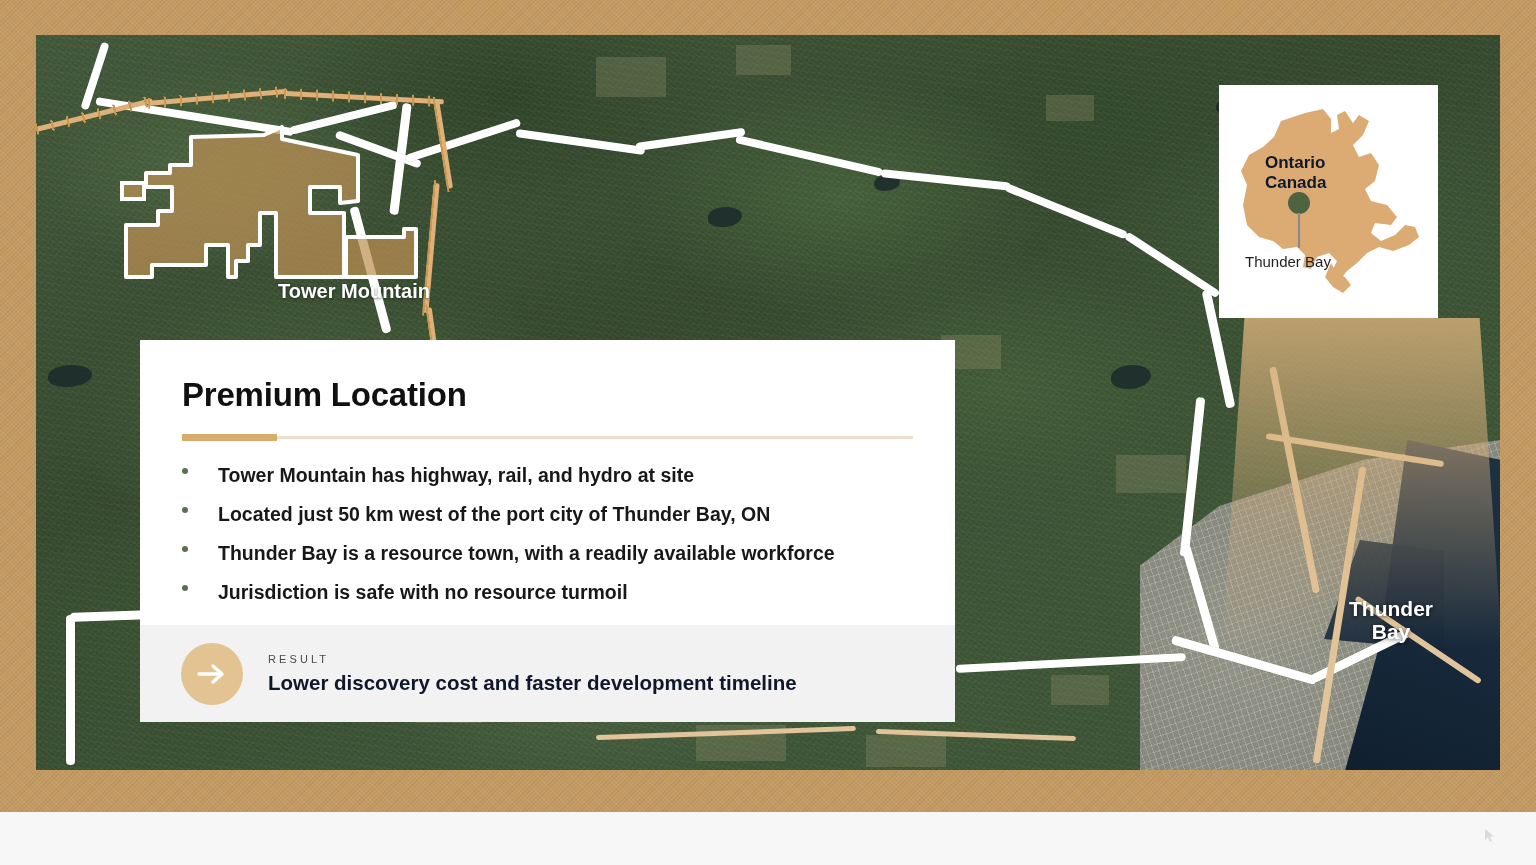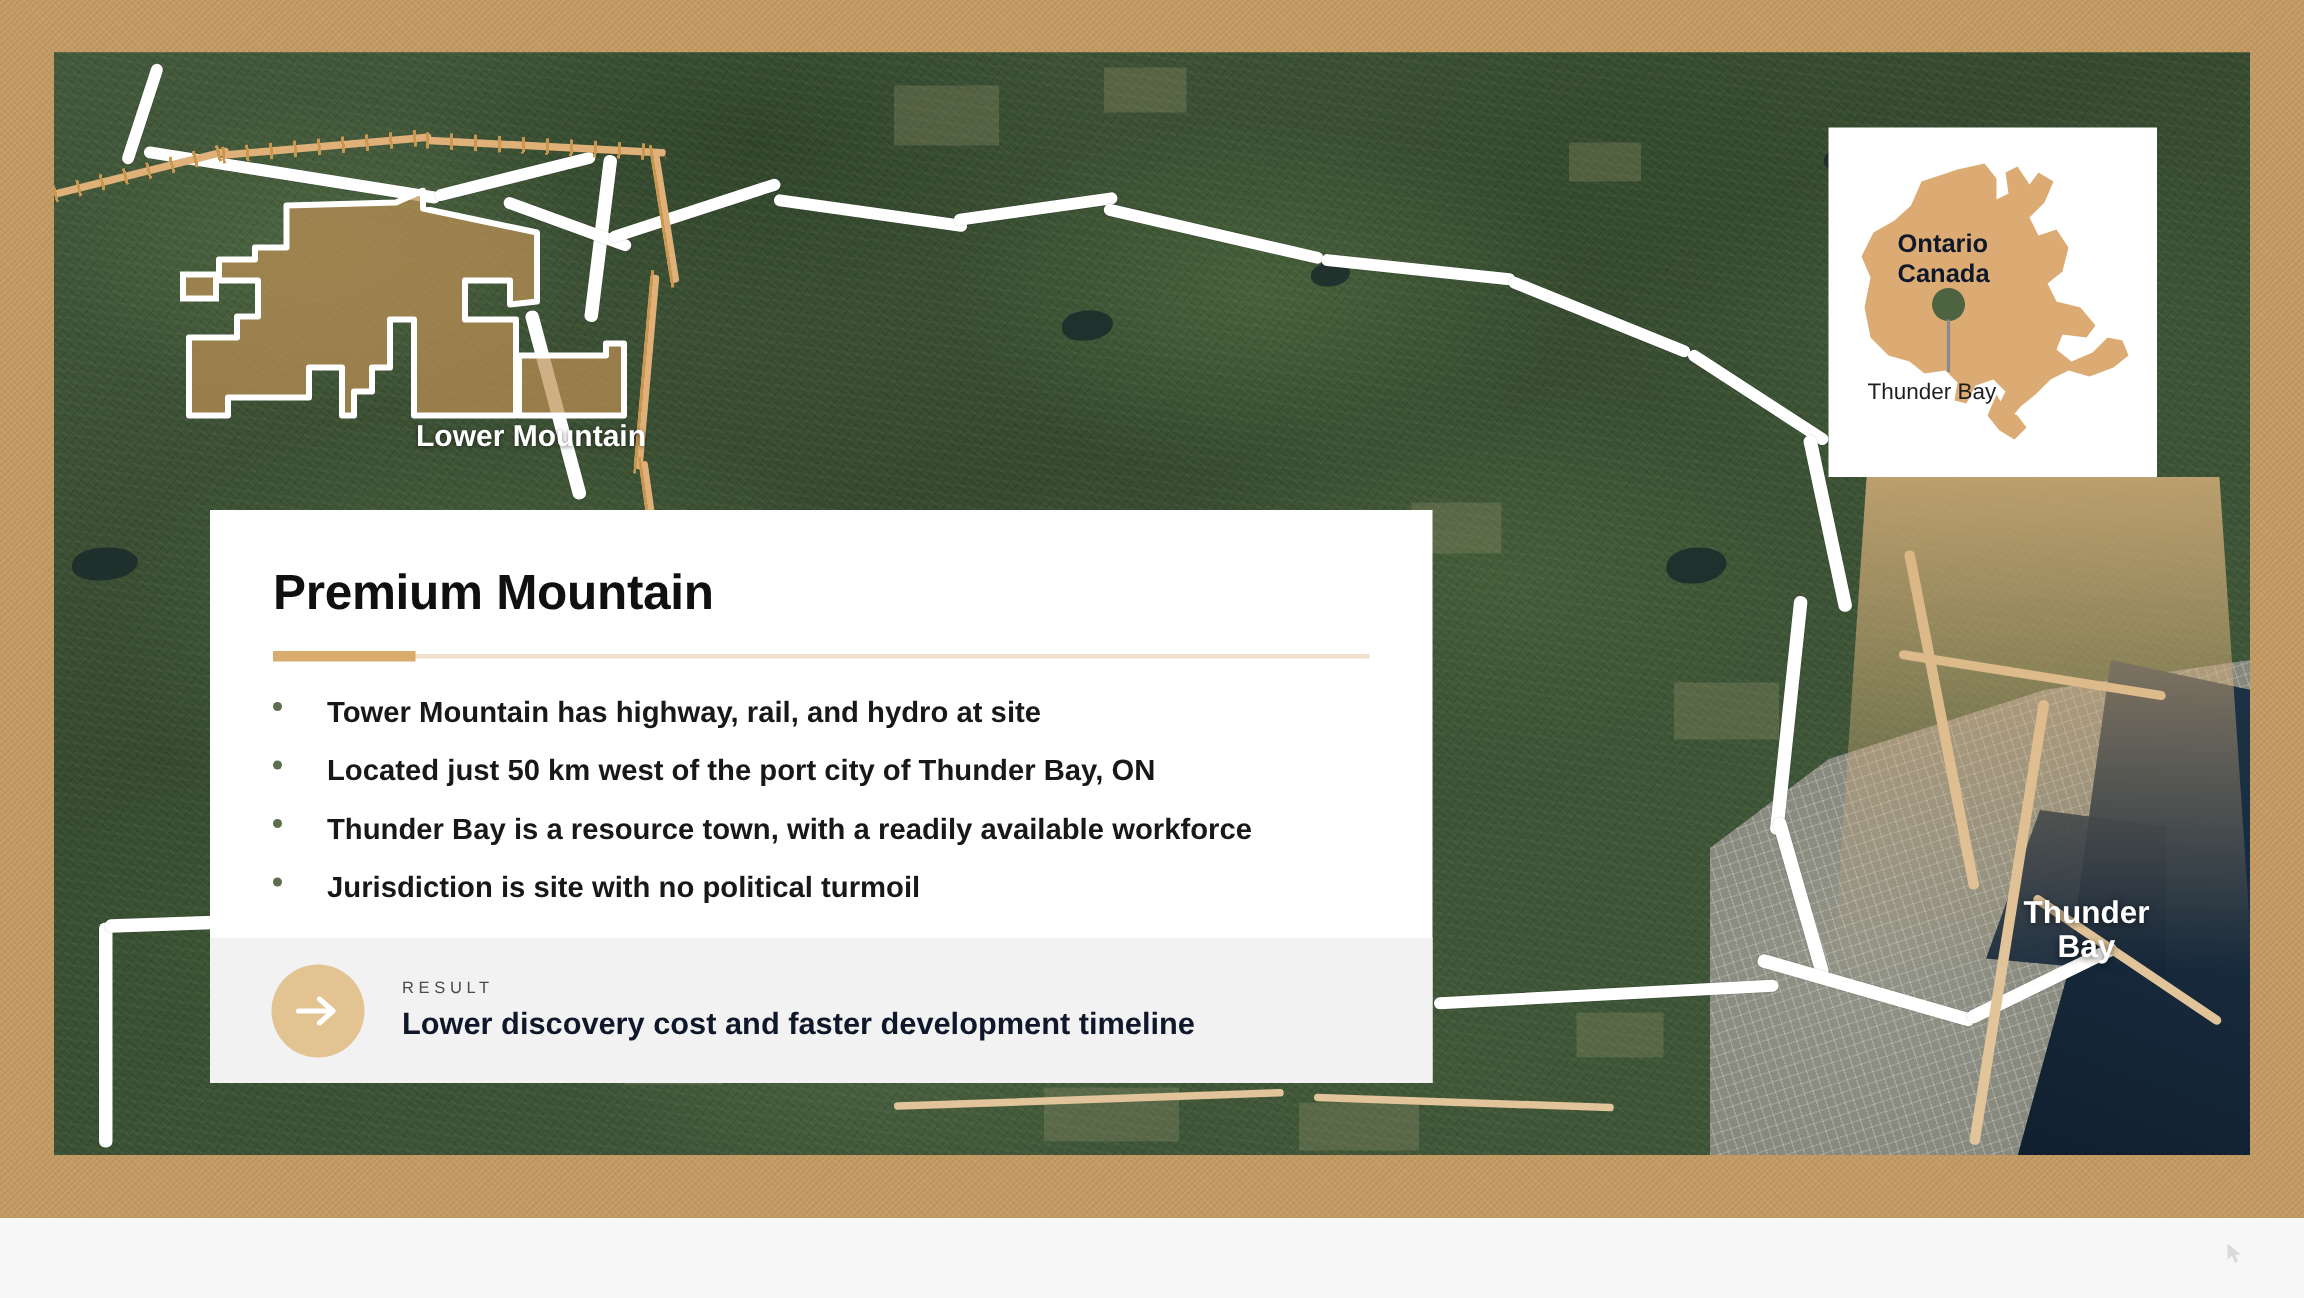--- a/index.html
+++ b/index.html
@@ -349,21 +349,21 @@
 
     <div class="claim">
       <svg width="360" height="240" viewBox="0 0 360 240" aria-hidden="true">
         <path d="M95 40 L95 12 L168 10 L186 2 L186 14 L262 30 L262 76 L244 78 L244 62 L214 62 L214 88
                  L248 88 L248 152 L180 152 L180 88 L164 88 L164 120 L152 120 L152 136 L140 136 L140 152
                  L132 152 L132 120 L110 120 L110 140 L56 140 L56 152 L30 152 L30 100 L62 100 L62 86
                  L76 86 L76 62 L50 62 L50 48 L74 48 L74 40 Z" fill="#bd9055" fill-opacity="0.72" stroke="#ffffff" stroke-width="4" stroke-linejoin="round"></path>
         <rect x="26" y="58" width="22" height="16" fill="#bd9055" fill-opacity="0.72" stroke="#ffffff" stroke-width="4"></rect>
         <path d="M250 112 L308 112 L308 104 L320 104 L320 152 L250 152 Z" fill="#bd9055" fill-opacity="0.72" stroke="#ffffff" stroke-width="4" stroke-linejoin="round"></path>
       </svg>
-      <div class="claim-label">Lower
+      <div class="claim-label">Tower
 Mountain</div>
     </div>
 
     <div class="city-label" style="left:1280px;top:562px;white-space:pre-line;">Thunder
 Bay</div>
   </div>
 
   <div class="beam"></div>
 
   <div class="inset">
@@ -379,38 +379,38 @@
       <circle cx="80" cy="118" r="11" fill="#4e6340"></circle>
       <line x1="80" y1="128" x2="80" y2="163" stroke="#8a8a8a" stroke-width="2.2"></line>
     </svg>
     <div class="inset-title">Ontario
 Canada</div>
     <div class="inset-city">Thunder Bay</div>
   </div>
 
   <div class="card">
     <div class="card-body">
-      <h1 class="card-title">Premium Mountain</h1>
+      <h1 class="card-title">Premium Location</h1>
       <div class="rule"></div>
       <ul class="bullets">
         <li class="bullet">
           <span class="dot"></span>
           <span>Tower Mountain has highway, rail, and hydro at site</span>
         </li>
         <li class="bullet">
           <span class="dot"></span>
           <span>Located just 50 km west of the port city of Thunder Bay, ON</span>
         </li>
         <li class="bullet">
           <span class="dot"></span>
           <span>Thunder Bay is a resource town, with a readily available workforce</span>
         </li>
         <li class="bullet">
           <span class="dot"></span>
-          <span>Jurisdiction is site with no political turmoil</span>
+          <span>Jurisdiction is safe with no resource turmoil</span>
         </li>
       </ul>
     </div>
 
     <div class="result">
       <div class="result-circle">
         <svg width="30" height="22" viewBox="0 0 30 22" aria-hidden="true">
           <line x1="2" y1="11" x2="24" y2="11" stroke="#ffffff" stroke-width="3.4" stroke-linecap="round"></line>
           <polyline points="16,3 25,11 16,19" fill="none" stroke="#ffffff" stroke-width="3.4" stroke-linecap="round" stroke-linejoin="round"></polyline>
         </svg>

